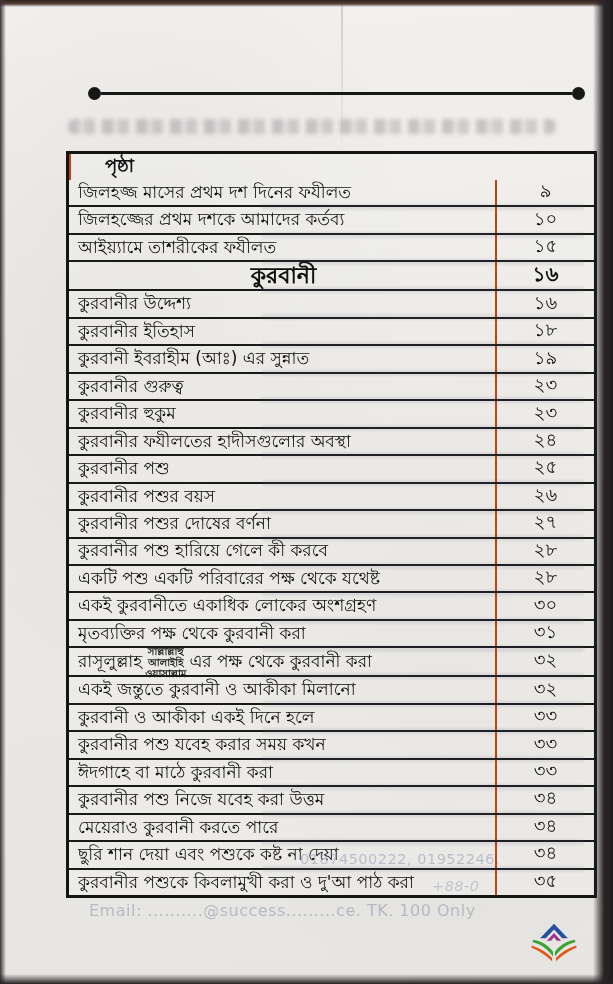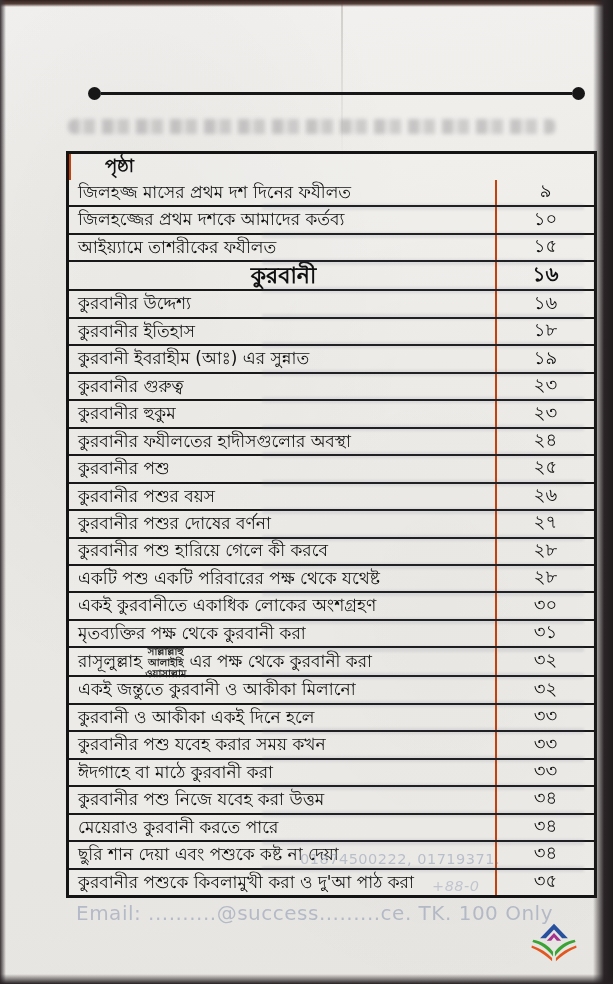--- a/index.html
+++ b/index.html
@@ -83,21 +83,21 @@
     background:repeating-linear-gradient(180deg,
       rgba(0,0,0,0) 0 16px, rgba(96,104,122,.12) 16px 22px, rgba(0,0,0,0) 22px 27.6px);
     filter:blur(1.3px);pointer-events:none;
   }
   .ghost-text{
     position:absolute;color:#6e7fa2;font-size:14.5px;letter-spacing:.5px;
     filter:blur(.7px);pointer-events:none;white-space:nowrap;
   }
   .ghost-digits{top:851px;left:300px;opacity:.40;}
   .ghost-phone{top:878px;left:432px;opacity:.34;font-style:italic;}
-  .ghost-footer{top:901px;left:76px;opacity:.42;font-size:20px;}
+  .ghost-footer{top:901px;left:89px;opacity:.42;font-size:16px;}
 
   
   .logo{position:absolute;left:530px;top:920px;width:48px;height:48px;}
 </style>
 </head>
 <body>
 
 <div class="paper"></div>
 <div class="fold-shadow"></div>
 
@@ -197,21 +197,21 @@
   </div><div class="tr">
     <div class="td subject">ছুরি শান দেয়া এবং পশুকে কষ্ট না দেয়া</div>
     <div class="td pagenum">৩৪</div>
   </div><div class="tr">
     <div class="td subject">কুরবানীর পশুকে কিবলামুখী করা ও দু'আ পাঠ করা</div>
     <div class="td pagenum">৩৫</div>
   </div></div>
 </div>
 
 <div class="ghost-stripes"></div>
-<div class="ghost-text ghost-digits">01874500222, 01719371.</div>
+<div class="ghost-text ghost-digits">01874500222, 01952246.</div>
 <div class="ghost-text ghost-phone">+88-0</div>
 <div class="ghost-text ghost-footer">Email: ..........@success.........ce.  TK. 100 Only</div>
 
 <svg class="logo" viewBox="0 0 100 100">
 
   <path d="M4,53 C22,59 36,68 46,79 L46,86 C33,74 17,63 3,58 Z" fill="#e2571f"></path>
   <path d="M96,53 C78,59 64,68 54,79 L54,86 C67,74 83,63 97,58 Z" fill="#e2571f"></path>
 
   <path d="M7,41 C26,45 40,54 48,66 L48,76 C37,61 22,50 5,46 Z" fill="#3ba336"></path>
   <path d="M93,41 C74,45 60,54 52,66 L52,76 C63,61 78,50 95,46 Z" fill="#3ba336"></path>

